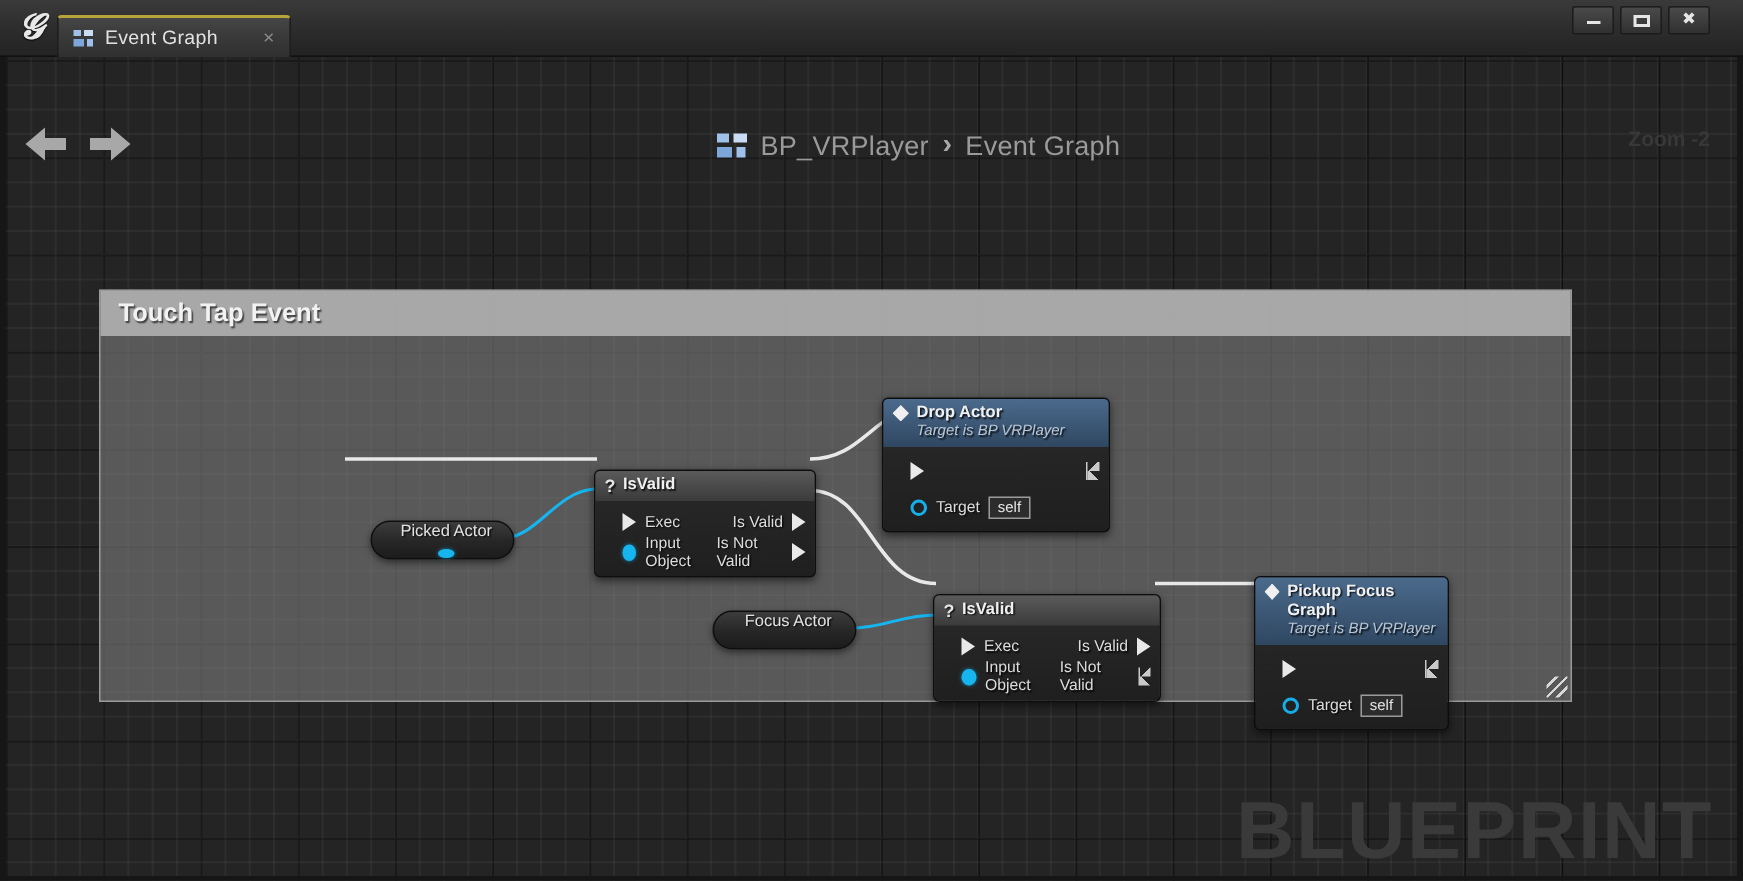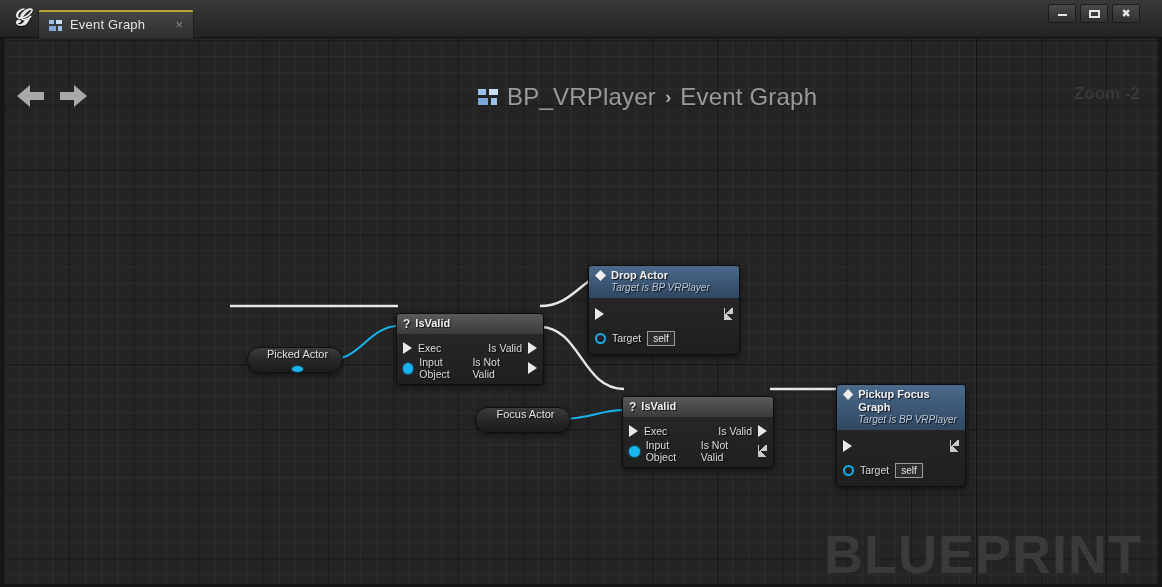--- a/index.html
+++ b/index.html
@@ -91,25 +91,25 @@
   #breadcrumb {
     position: absolute; left: 478px; top: 44px; height: 30px;
     display: flex; align-items: center; gap: 9px;
   }
   #bc-icon { position: relative; width: 20px; height: 16px; }
   #bc-icon i { position: absolute; display: block; }
   #bc-icon i.a { left:0; top:0; width:8px; height:6px; background:#9fc0e8; }
   #bc-icon i.b { left:11px; top:0; width:9px; height:6px; background:#cadcf3; }
   #bc-icon i.c { left:0; top:9px; width:10px; height:7px; background:#7da7d8; }
   #bc-icon i.d { left:13px; top:9px; width:6px; height:7px; background:#9fc0e8; }
-  .bc-text { font-size: 24px; color: #9a9a9a; letter-spacing: .2px; cursor: pointer; }
+  .bc-text { font-size: 18px; color: #9a9a9a; letter-spacing: .2px; cursor: pointer; }
   .bc-sep  { font-size: 19px; color: #a9a9a9; font-weight: bold; }
   #zoom-label {
     position: absolute; right: 22px; top: 46px;
-    font-size: 17px; font-weight: bold; color: #383838;
+    font-size: 14px; font-weight: bold; color: #383838;
   }
 
   
   #watermark {
     position: absolute; right: 20px; bottom: 6px;
     font-size: 54px; font-weight: bold; color: #3a3a3a;
     letter-spacing: 1px; line-height: 1;
   }
 
   
@@ -145,21 +145,21 @@
     cursor: move;
   }
   .nhead {
     border-radius: 3px 3px 0 0; padding: 3px 8px 4px 6px;
     display: flex; align-items: flex-start; gap: 5px;
   }
   .nhead .ttl { font-size: 11px; font-weight: bold; color: #f0f0f0;
                 text-shadow: 1px 1px 1px rgba(0,0,0,.8); line-height: 13px; }
   .nhead .sub { font-size: 10px; font-style: italic; color: #b9c6d4;
                 text-shadow: 1px 1px 1px rgba(0,0,0,.8); line-height: 12px; }
-  .nbody { padding: 4px 0 6px 0; }
+  .nbody { padding: 4px 0 6px 12px; }
   .prow { display: flex; align-items: center; height: 20px; padding: 0 6px; }
   .plabel { font-size: 10.5px; color: #dcdcdc; text-shadow: 1px 1px 1px rgba(0,0,0,.8);}
   .spacer { flex: 1; }
 
   
   .exec-pin {
     width: 0; height: 0; border-left: 9px solid #e9e9e9;
     border-top: 6px solid transparent; border-bottom: 6px solid transparent;
     cursor: crosshair;
   }
@@ -254,20 +254,24 @@
     </div>
     <div class="bc-text">BP_VRPlayer</div>
     <div class="bc-sep">›</div>
     <div class="bc-text">Event Graph</div>
   </div>
 
   <div id="zoom-label">Zoom -2</div>
 
   <div id="watermark">BLUEPRINT</div>
 
+  <div id="comment">
+    <div id="comment-title">Touch Tap Event</div>
+    <div id="comment-grip"></div>
+  </div>
 
   <svg id="wires">
 
     <path d="M230 268 C 300 268, 330 268, 398 268" stroke="#e8e8e8" stroke-width="2.4" fill="none"></path>
 
     <path d="M334 321 C 358 321, 370 290, 396 288" stroke="#16b5f0" stroke-width="2" fill="none"></path>
 
     <path d="M540 268 C 578 268, 582 231, 626 231" stroke="#e8e8e8" stroke-width="2.4" fill="none"></path>
 
     <path d="M540 289 C 580 289, 582 351, 624 351" stroke="#e8e8e8" stroke-width="2.4" fill="none"></path>

